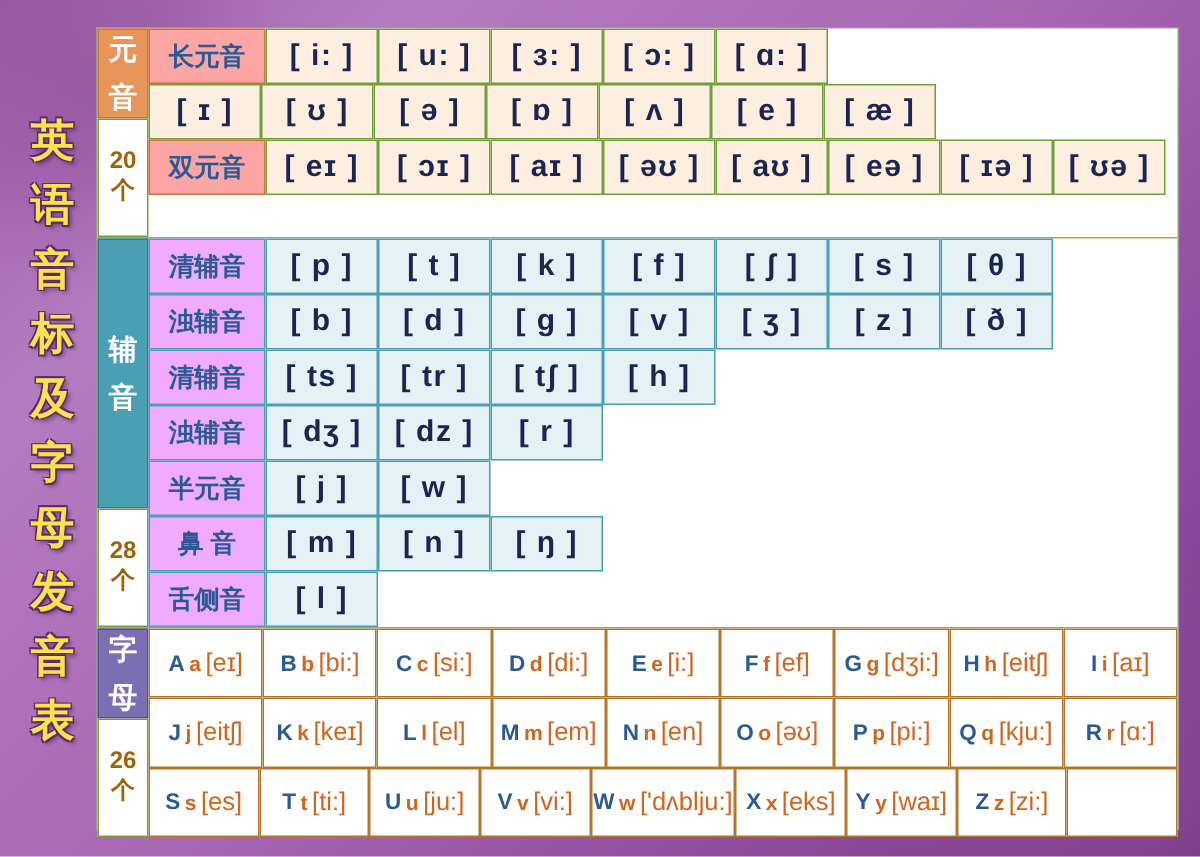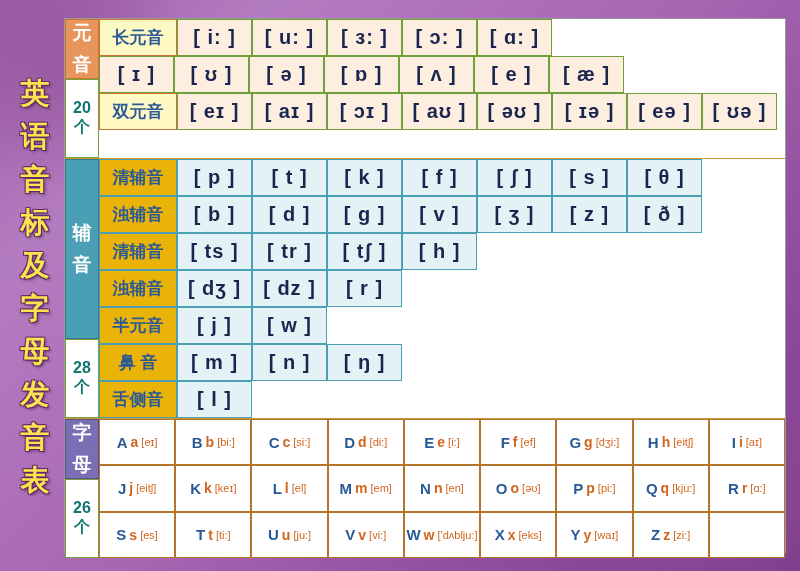--- a/index.html
+++ b/index.html
@@ -10,34 +10,34 @@
 .title{width:42px;display:flex;flex-direction:column;align-items:center;justify-content:center;gap:3px;padding-top:4px}
 .title span{font-size:29px;font-weight:bold;color:#ffe14d;text-shadow:-1px -1px 0 #5a2d6b,1px -1px 0 #5a2d6b,-1px 1px 0 #5a2d6b,1px 1px 0 #5a2d6b,2px 2px 3px rgba(0,0,0,0.4)}
 .content{flex:1;background:#fff;margin-left:8px;border:1px solid #999;display:flex;flex-direction:column}
 .section{display:flex;border-bottom:1px solid #c93}
 .section:last-child{border-bottom:none}
 .catcol{width:34px;display:flex;flex-direction:column}
 .catlabel{flex:1;display:flex;flex-direction:column;align-items:center;justify-content:center;font-size:19px;font-weight:bold;color:#fff;gap:6px}
 .catlabel.vowel{background:#e8955c;border:1px solid #c97538}
 .catlabel.cons{background:#4a9fb5;border:1px solid #357a8c}
 .catlabel.letter{background:#7a6fb5;border:1px solid #5a5090}
-.count{font-size:16px;font-weight:bold;color:#0f766e;background:#fff;border:1px solid #7a9e3a;text-align:center;padding:19px 0}
+.count{font-size:16px;font-weight:bold;color:#a16207;background:#fff;border:1px solid #7a9e3a;text-align:center;padding:19px 0}
 .rows{flex:1;display:flex;flex-direction:column}
 .row{display:flex;height:37px}
-.rowlabel{width:78px;display:flex;align-items:center;justify-content:center;font-size:17px;font-weight:bold;color:#2a5a95;border:1px solid #c97538;background:#fef9c3}
-.rowlabel.cons{border:1px solid #4a9fb5;background:#eab308}
+.rowlabel{width:78px;display:flex;align-items:center;justify-content:center;font-size:17px;font-weight:bold;color:#2a5a95;border:1px solid #c97538;background:#fca5a5}
+.rowlabel.cons{border:1px solid #4a9fb5;background:#f0abfc}
 .cells{flex:1;display:flex;align-items:stretch}
 .cell{flex:1;max-width:75px;display:flex;align-items:center;justify-content:center;font-size:20px;font-weight:bold;color:#1a2550;border:1px solid #6fa03a;background:#fdeee0;font-family:Arial,sans-serif;letter-spacing:1px}
 .cell.cons{border:1px solid #4a9fb5;background:#e4f2f5}
 .lrows{flex:1;display:flex;flex-direction:column}
 .lrow{flex:1;display:flex}
 .lcell{flex:1;display:flex;align-items:center;justify-content:center;border:1px solid #b5752a;background:#fff;font-size:13px;gap:3px;padding:3px 1px}
 .lcell .u{color:#2a5a95;font-weight:bold;font-size:15px}
 .lcell .l{color:#d1651e;font-weight:bold;font-size:14px}
-.lcell .p{color:#d1651e;font-size:11px}
+.lcell .p{color:#d1651e;font-size:17px}
 </style>
 </head>
 <body>
 
 <div class="container">
 <div class="title">
       <span>英</span>
       <span>语</span>
       <span>音</span>
       <span>标</span>
@@ -76,26 +76,26 @@
               <div class="cell">[ ɒ ]</div>
               <div class="cell">[ ʌ ]</div>
               <div class="cell">[ e ]</div>
               <div class="cell">[ æ ]</div>
             </div>
           </div>
           <div class="row">
             <div class="rowlabel">双元音</div>
             <div class="cells">
               <div class="cell">[ eɪ ]</div>
+              <div class="cell">[ ɔɪ ]</div>
               <div class="cell">[ aɪ ]</div>
-              <div class="cell">[ ɔɪ ]</div>
+              <div class="cell">[ əʊ ]</div>
               <div class="cell">[ aʊ ]</div>
-              <div class="cell">[ əʊ ]</div>
+              <div class="cell">[ eə ]</div>
               <div class="cell">[ ɪə ]</div>
-              <div class="cell">[ eə ]</div>
               <div class="cell">[ ʊə ]</div>
             </div>
           </div>
         </div>
 </div>
 <div class="section">
 <div class="catcol">
 <div class="catlabel cons">
             <span>辅</span>
             <span>音</span>

